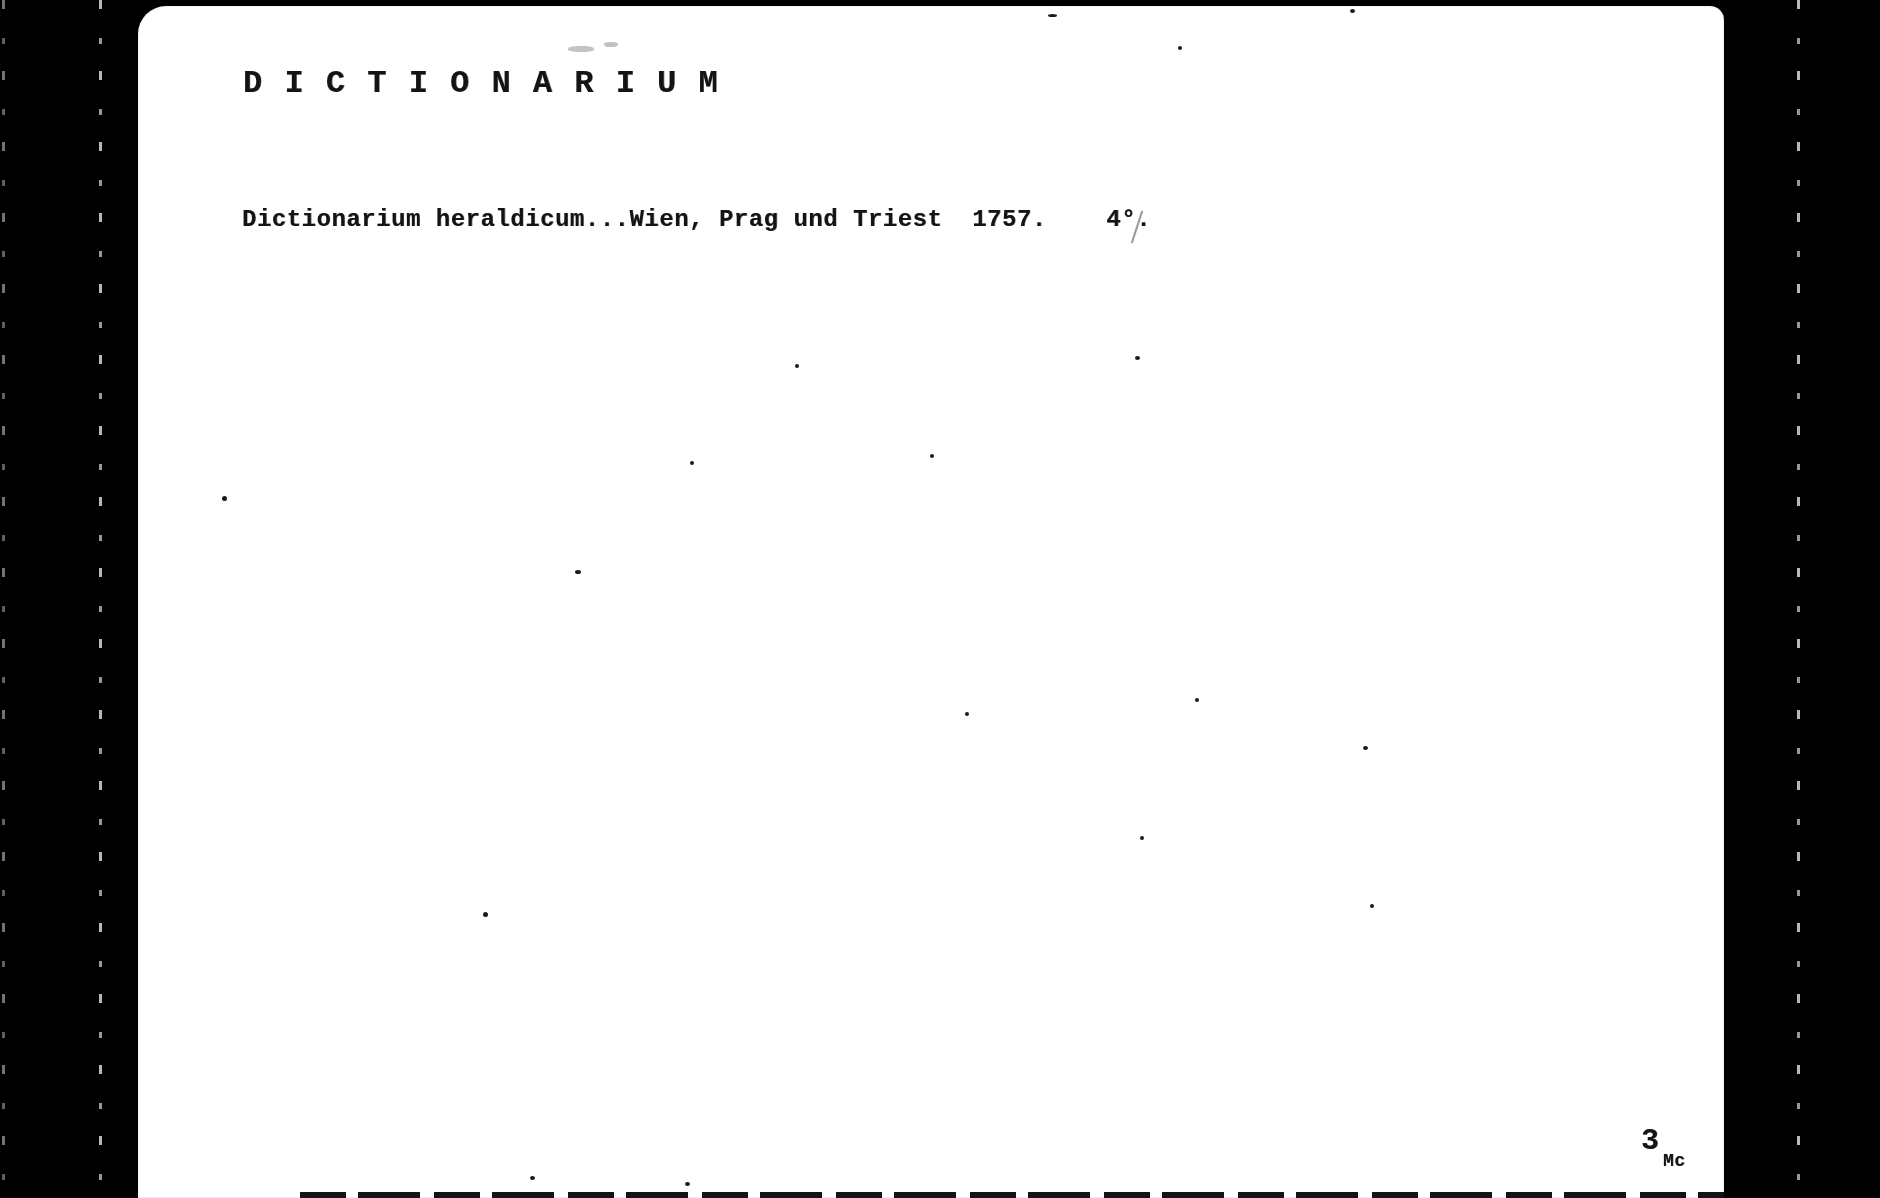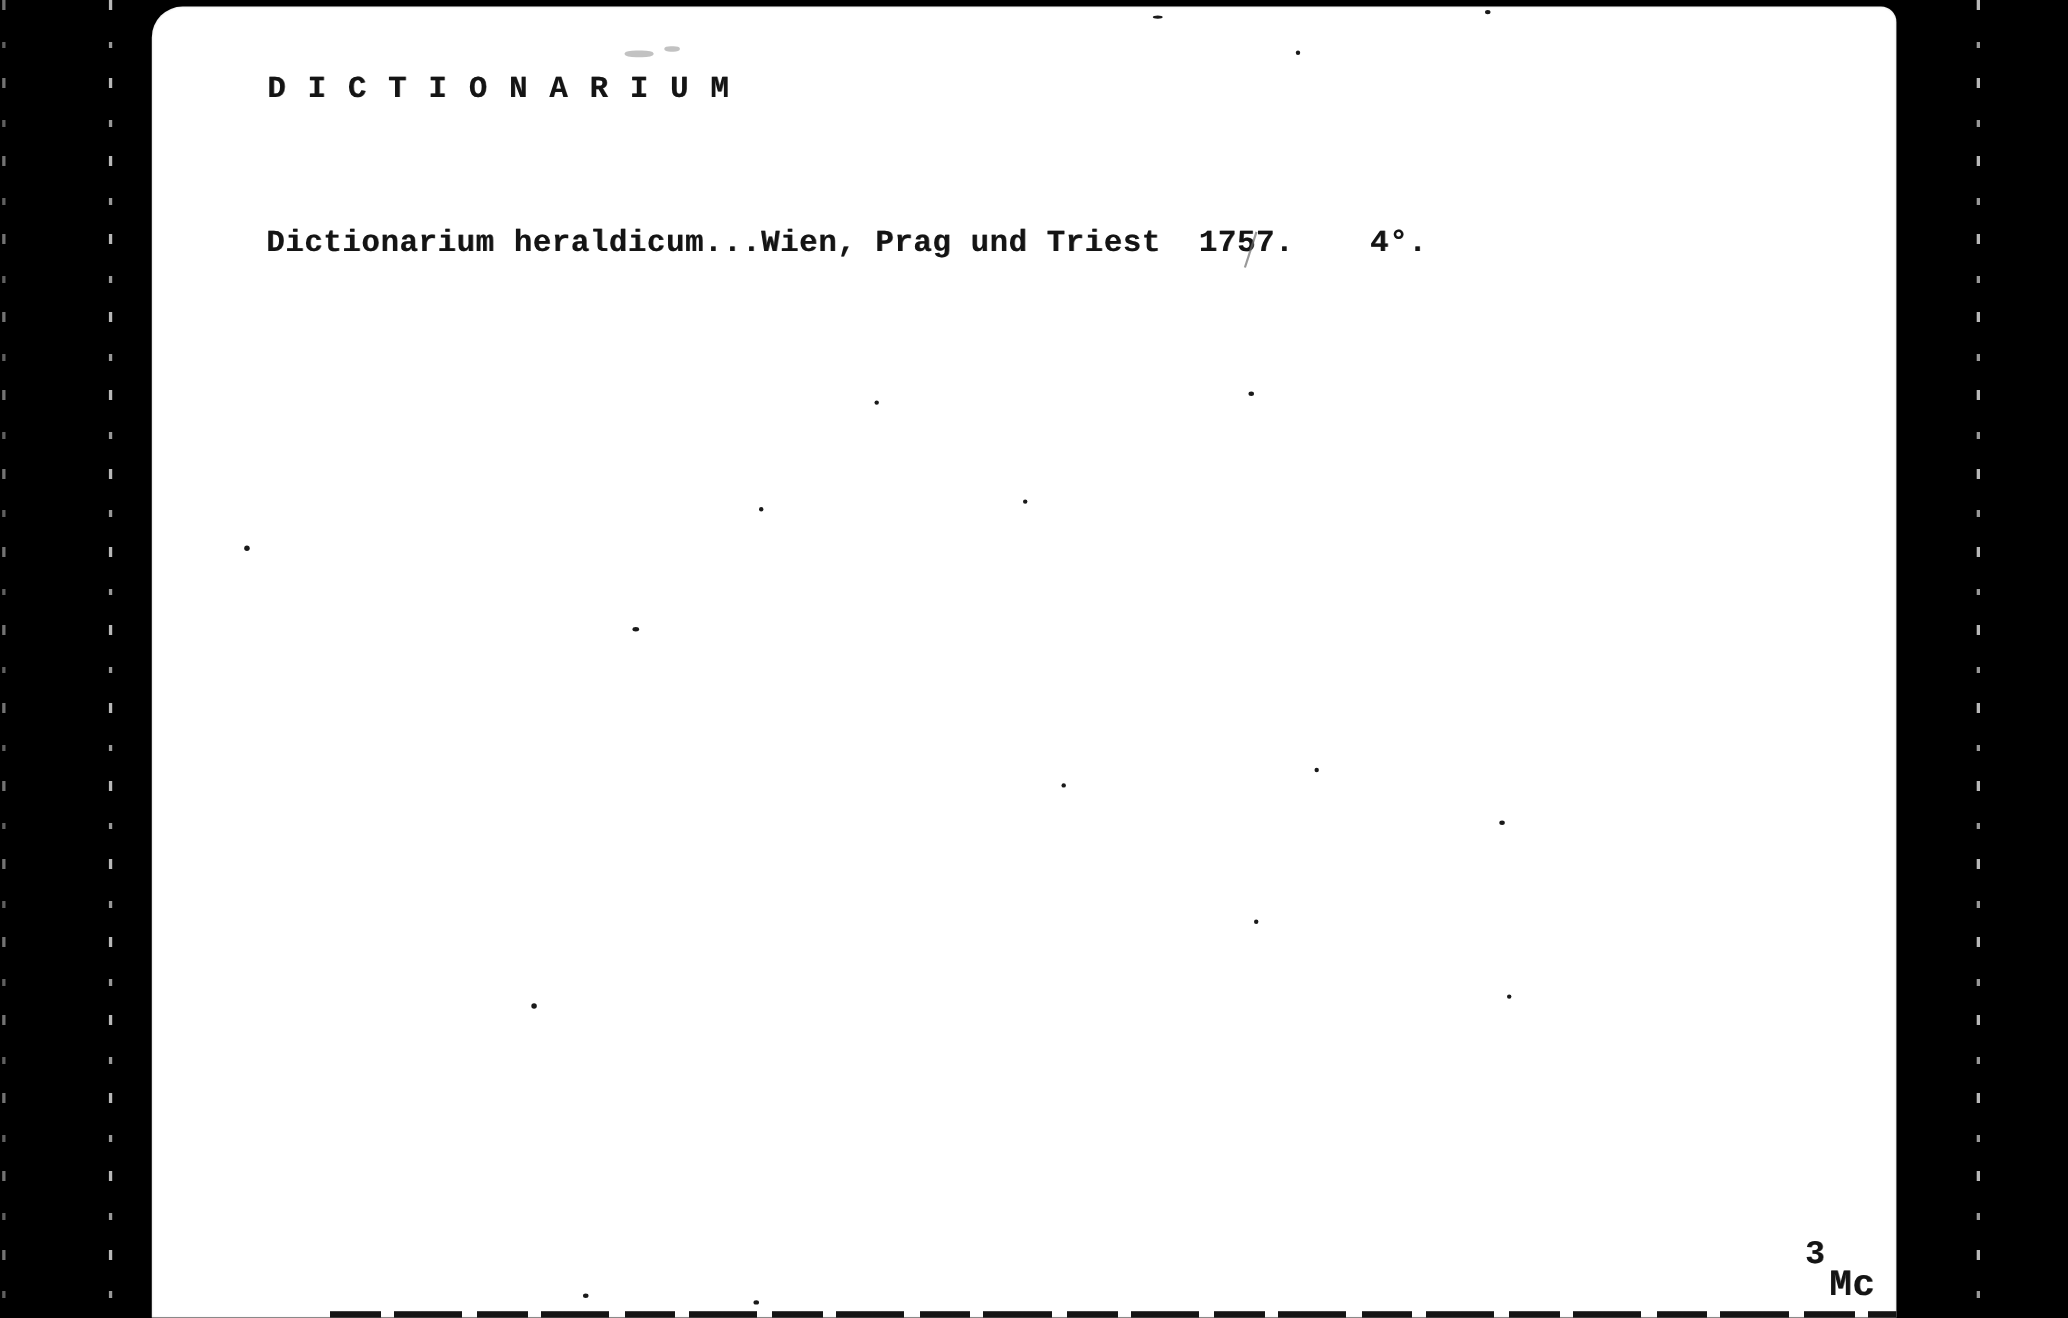--- a/index.html
+++ b/index.html
@@ -43,42 +43,42 @@
   .typed {
     position: absolute;
     color: #141414;
     white-space: pre;
     line-height: 1;
     letter-spacing: 0.5px;
     text-shadow: 0.6px 0.4px 0 rgba(20,20,20,.55);
   }
   .card-title {
     left: 105px; top: 62px;
-    font-size: 28px;
+    font-size: 32px;
     font-weight: 700;
     letter-spacing: 1.5px;
   }
   .entry-line {
     left: 104px; top: 202px;
-    font-size: 28px;
+    font-size: 24px;
     font-weight: 600;
   }
   .holdings-line {
     left: 99px; top: 298px;
     font-size: 28px;
     font-weight: 600;
   }
   .corner-number {
     left: 1503px; top: 1120px;
     font-size: 30px;
     font-weight: 600;
   }
   .corner-code {
     left: 1525px; top: 1146px;
-    font-size: 34px;
+    font-size: 18px;
     font-weight: 700;
   }
 
   
   .speck {
     position: absolute;
     background: #1a1a1a;
     border-radius: 50%;
   }
   .smudge {

